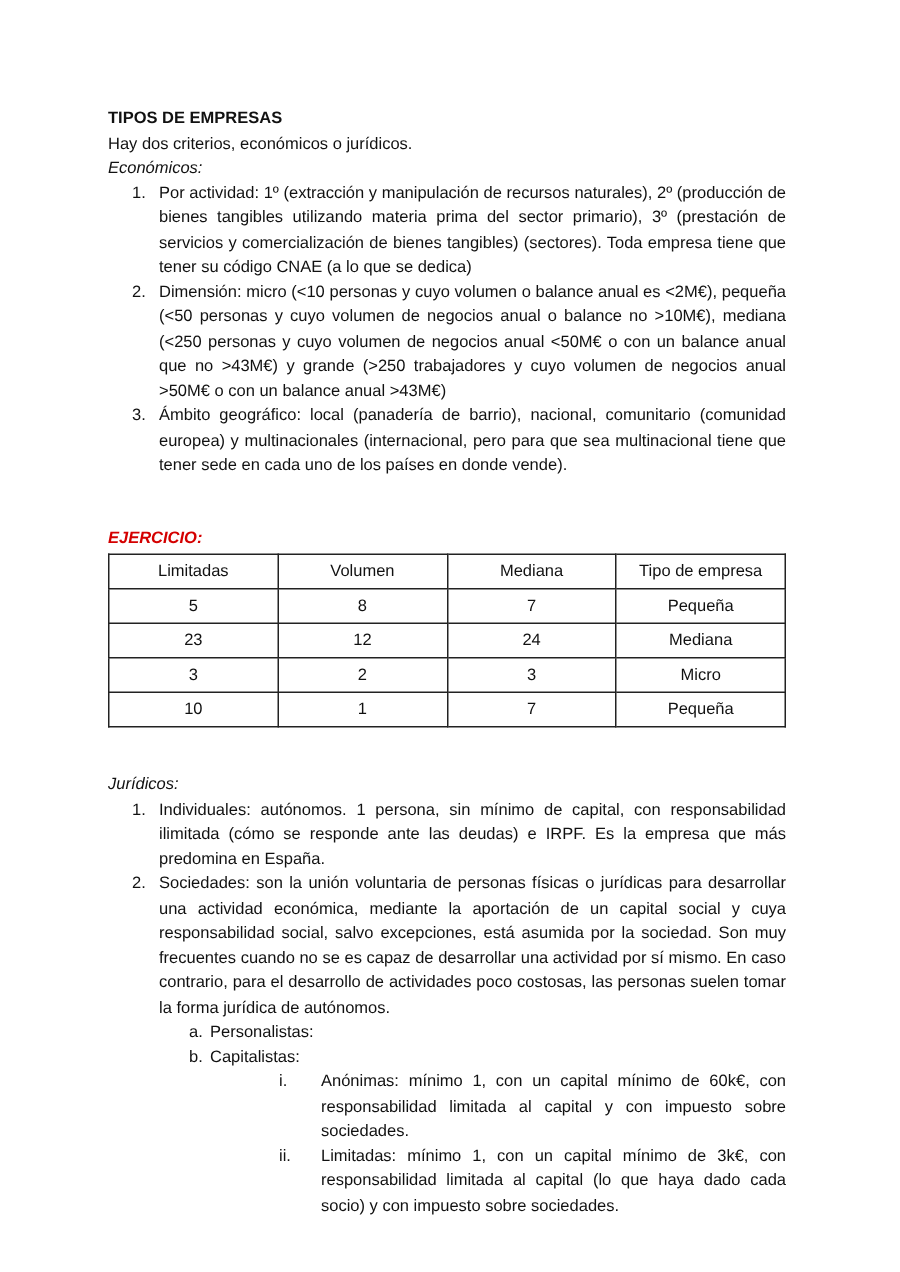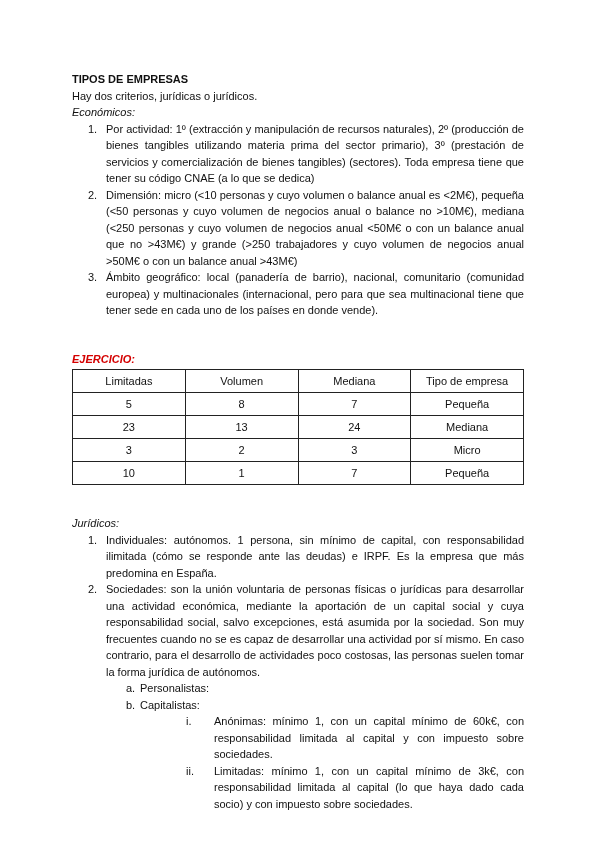--- a/index.html
+++ b/index.html
@@ -21,21 +21,21 @@
   table { border-collapse: collapse; width: 452px; margin-top: 2px; }
   td { border: 1.3px solid #222; text-align: center; height: 22px; padding: 0; font-size: 11px; width: 25%; }
   .spacer-sm { height: 8px; }
   .spacer-lg { height: 30px; }
 </style>
 </head>
 <body>
 
 <div class="page">
   <div class="title">TIPOS DE EMPRESAS</div>
-  <div>Hay dos criterios, jurídicas o jurídicos.</div>
+  <div>Hay dos criterios, económicos o jurídicos.</div>
   <div class="italic">Económicos:</div>
   <ol class="l1">
     <li><span class="num">1.</span><span>Por actividad: 1º (extracción y manipulación de recursos naturales), 2º (producción de bienes tangibles utilizando materia prima del sector primario), 3º (prestación de servicios y comercialización de bienes tangibles) (sectores). Toda empresa tiene que tener su código CNAE (a lo que se dedica)</span></li>
     <li><span class="num">2.</span><span>Dimensión: micro (&lt;10 personas y cuyo volumen o balance anual es &lt;2M€), pequeña (&lt;50 personas y cuyo volumen de negocios anual o balance no &gt;10M€), mediana (&lt;250 personas y cuyo volumen de negocios anual &lt;50M€ o con un balance anual que no &gt;43M€) y grande (&gt;250 trabajadores y cuyo volumen de negocios anual &gt;50M€ o con un balance anual &gt;43M€)</span></li>
     <li><span class="num">3.</span><span>Ámbito geográfico: local (panadería de barrio), nacional, comunitario (comunidad europea) y multinacionales (internacional, pero para que sea multinacional tiene que tener sede en cada uno de los países en donde vende).</span></li>
   </ol>
   <div class="spacer-sm"></div>
   <div class="red">EJERCICIO:</div>
   <table>
     <tbody>
@@ -46,21 +46,21 @@
       <td>Tipo de empresa</td>
     </tr>
     <tr>
       <td>5</td>
       <td>8</td>
       <td>7</td>
       <td>Pequeña</td>
     </tr>
     <tr>
       <td>23</td>
-      <td>13</td>
+      <td>12</td>
       <td>24</td>
       <td>Mediana</td>
     </tr>
     <tr>
       <td>3</td>
       <td>2</td>
       <td>3</td>
       <td>Micro</td>
     </tr>
     <tr>

